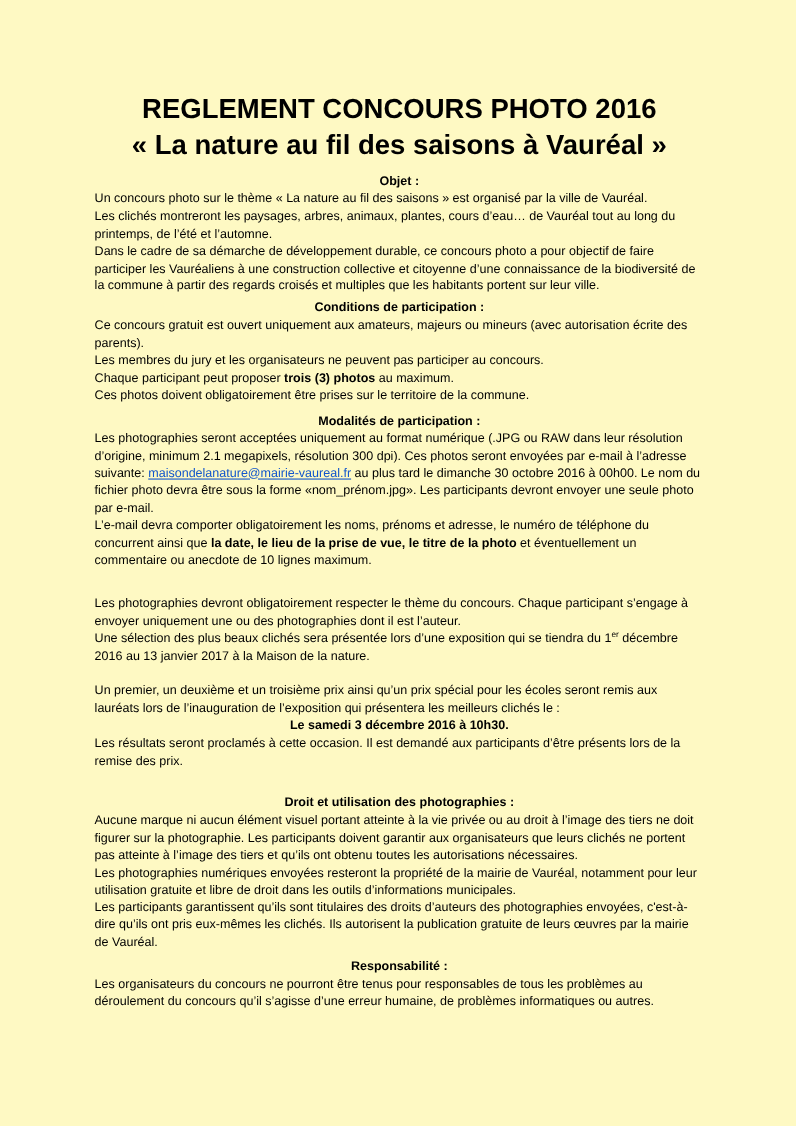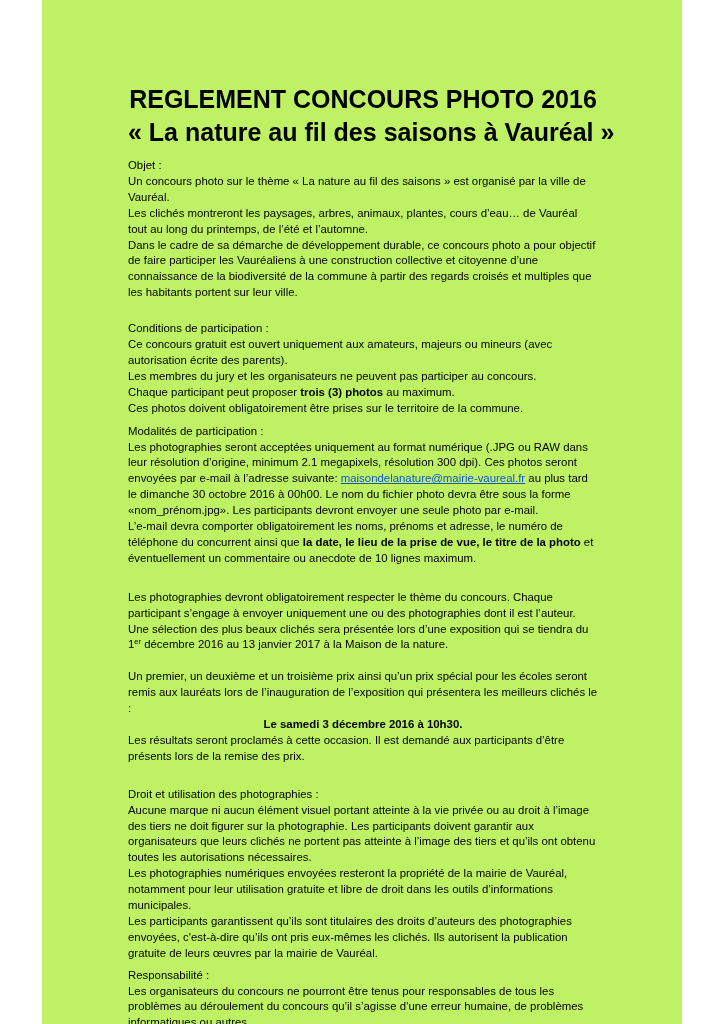--- a/index.html
+++ b/index.html
@@ -1,48 +1,48 @@
 <!DOCTYPE html>
 <html lang="fr"><head>
 <meta charset="utf-8">
 <style>
   html, body { margin: 0; padding: 0; background: #ffffff; }
   .page {
     position: relative;
-    width: 640px;
+    width: 724px;
     height: 1024px;
     margin: 0 auto;
-    background: #bef264;
+    background: #fef9c3;
     box-sizing: border-box;
     padding: 83px 84px 0 86px;
     font-family: "Liberation Sans", sans-serif;
     color: #000000;
     overflow: hidden;
   }
   .doc-title {
     font-size: 25px;
     line-height: 33px;
     font-weight: bold;
     text-align: center;
     margin: 0 0 9px 0;
   }
   .doc-title div { white-space: nowrap; }
   .heading, .para {
     font-size: 11.4px;
     line-height: 15.9px;
     margin: 0;
   }
-  .heading { font-weight: normal; }
+  .heading { font-weight: bold; text-align: center; }
   .para .bold { font-weight: bold; }
   .para.center { text-align: center; }
   .blank-line { height: 15.9px; }
   sup { font-size: 7.5px; line-height: 0; vertical-align: super; margin-top: 16px; }
   a.link { text-decoration: underline; cursor: pointer; }
   
-  .section-conditions     { margin-top: 20px; }
+  .section-conditions     { margin-top: 4px; }
   .section-modalites      { margin-top: 7px; }
   .section-selection      { margin-top: 23px; }
   .section-droit          { margin-top: 22px; }
   .section-responsabilite { margin-top: 6px; }
 </style>
 </head>
 <body>
 
 <div class="page">
   <h1 class="doc-title">

